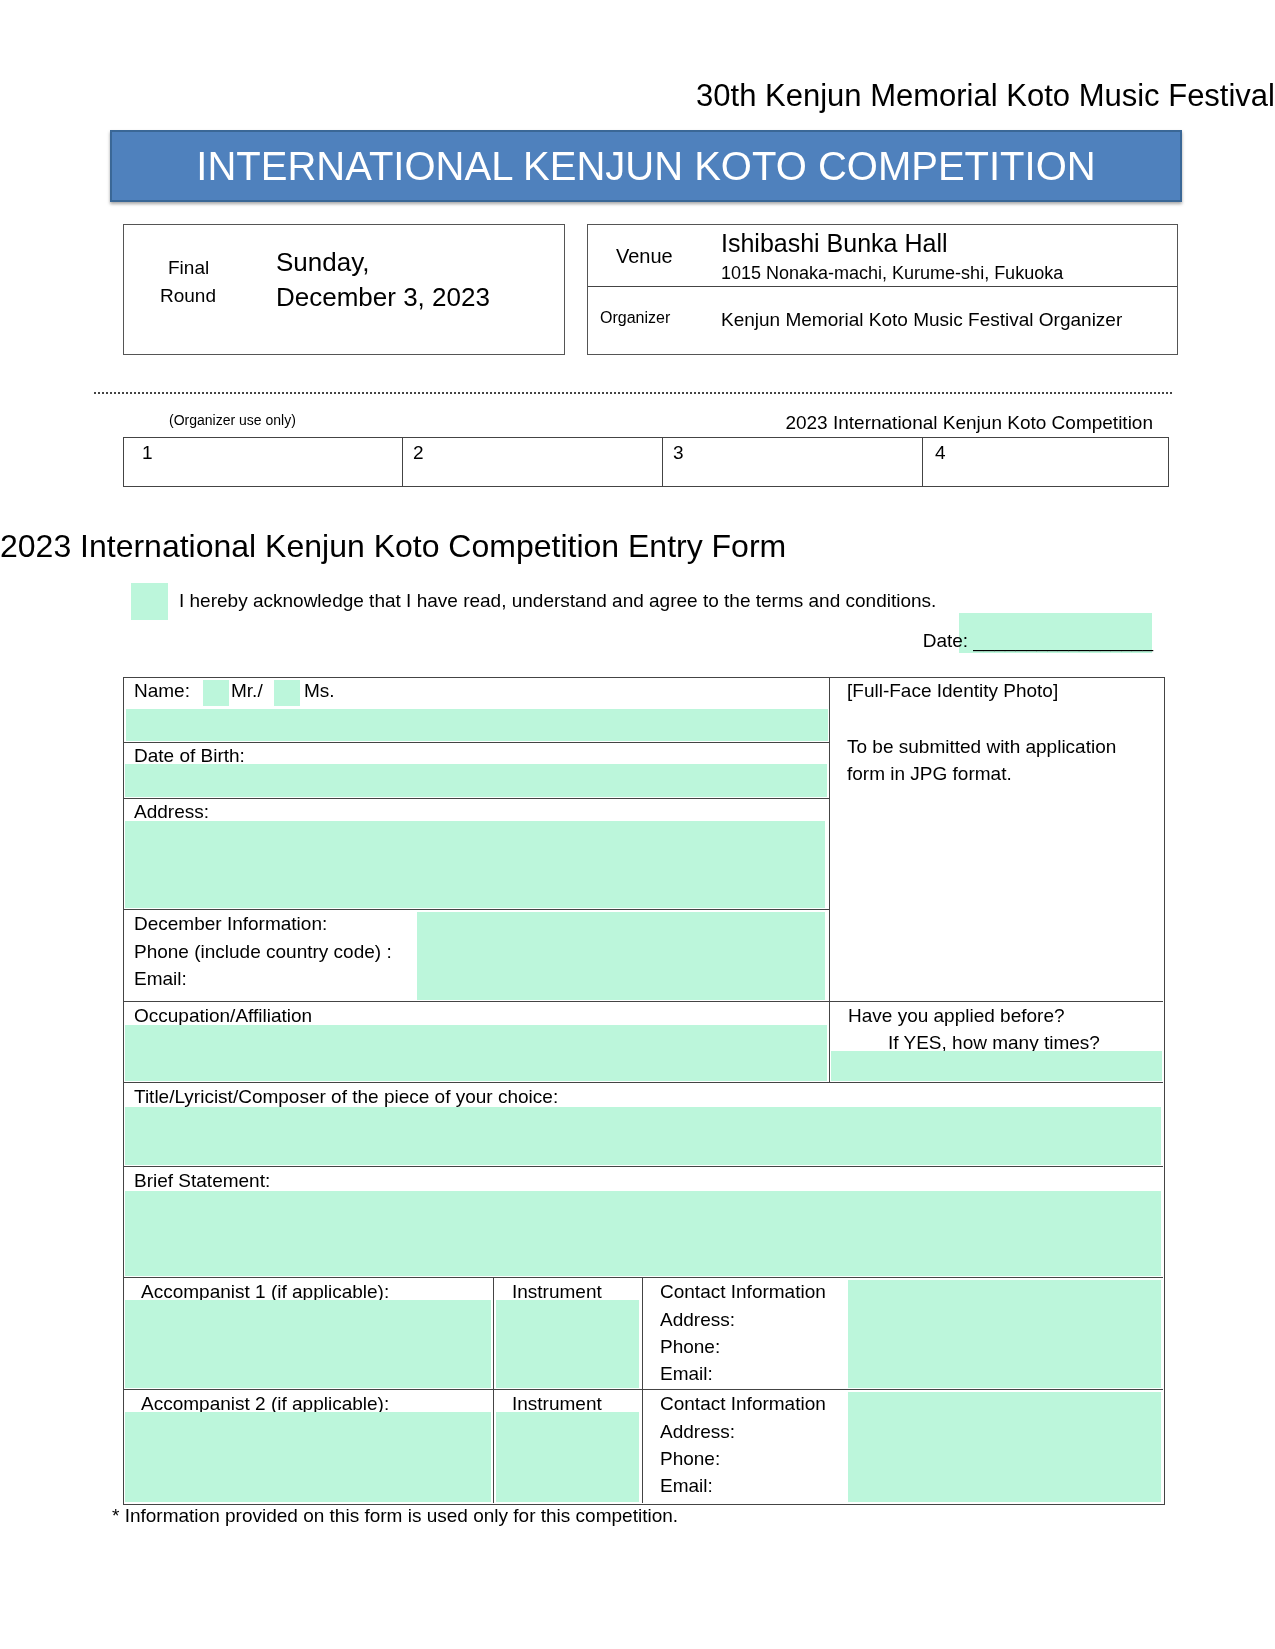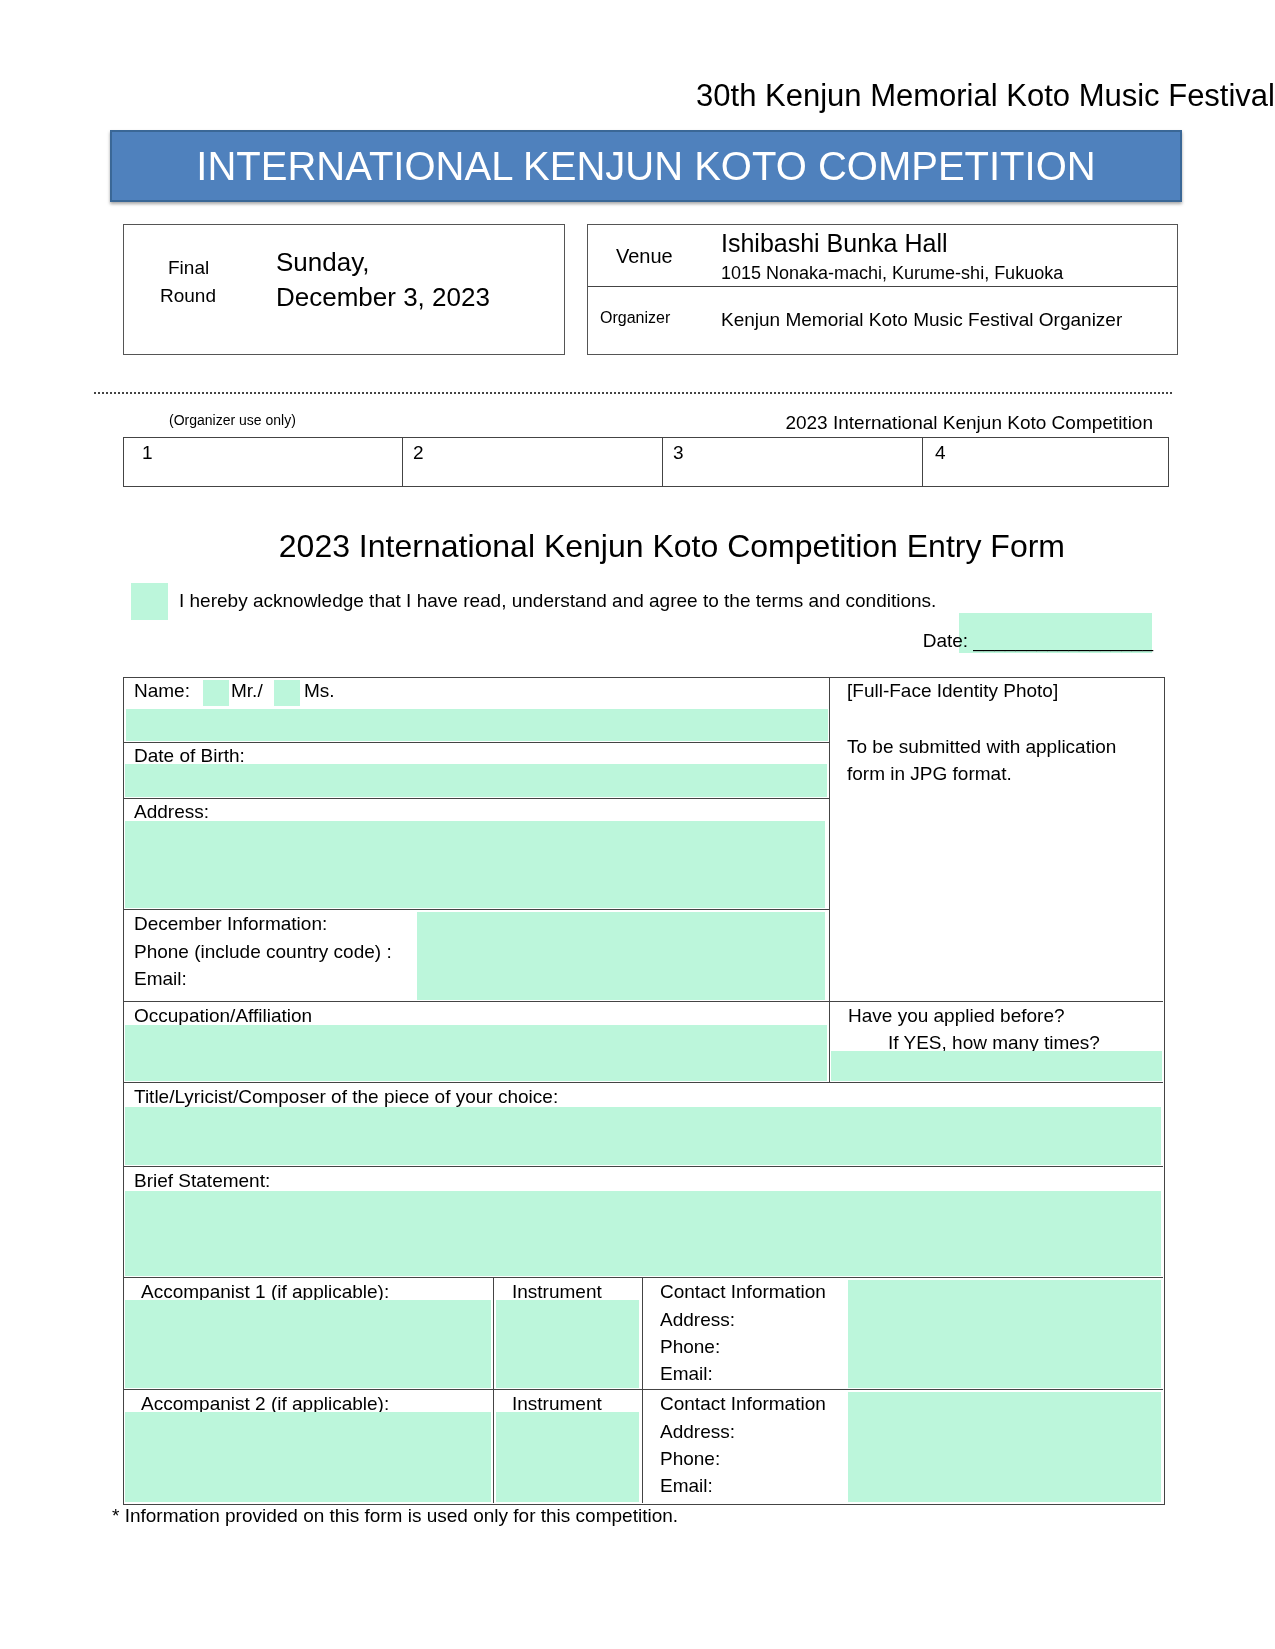--- a/index.html
+++ b/index.html
@@ -17,21 +17,21 @@
             color: #fff; font-size: 40px; text-align: center; line-height: 68px; }
 
   .box { position: absolute; border: 1px solid #555; }
   #final-box { left: 123px; top: 224px; width: 440px; height: 129px; }
   #venue-box { left: 587px; top: 224px; width: 589px; height: 129px; }
 
   .dotted { position: absolute; left: 94px; top: 392px; width: 1078px; border-top: 2px dotted #444; }
 
   #org-table { left: 123px; top: 437px; width: 1044px; height: 48px; border: 1px solid #444; }
 
-  #form-title { left: 0; width: 1065px; top: 528px; text-align: right; font-size: 32px; }
+  #form-title { left: 0; width: 1065px; top: 528px; text-align: left; font-size: 32px; }
 
   .frame { position: absolute; border: 1px solid #444; }
   .lbl { font-size: 19px; }
 </style>
 </head>
 <body>
 
 <div id="subtitle" class="t">30th Kenjun Memorial Koto Music Festival</div>
 <div id="banner" class="abs">INTERNATIONAL KENJUN KOTO COMPETITION</div>
 

